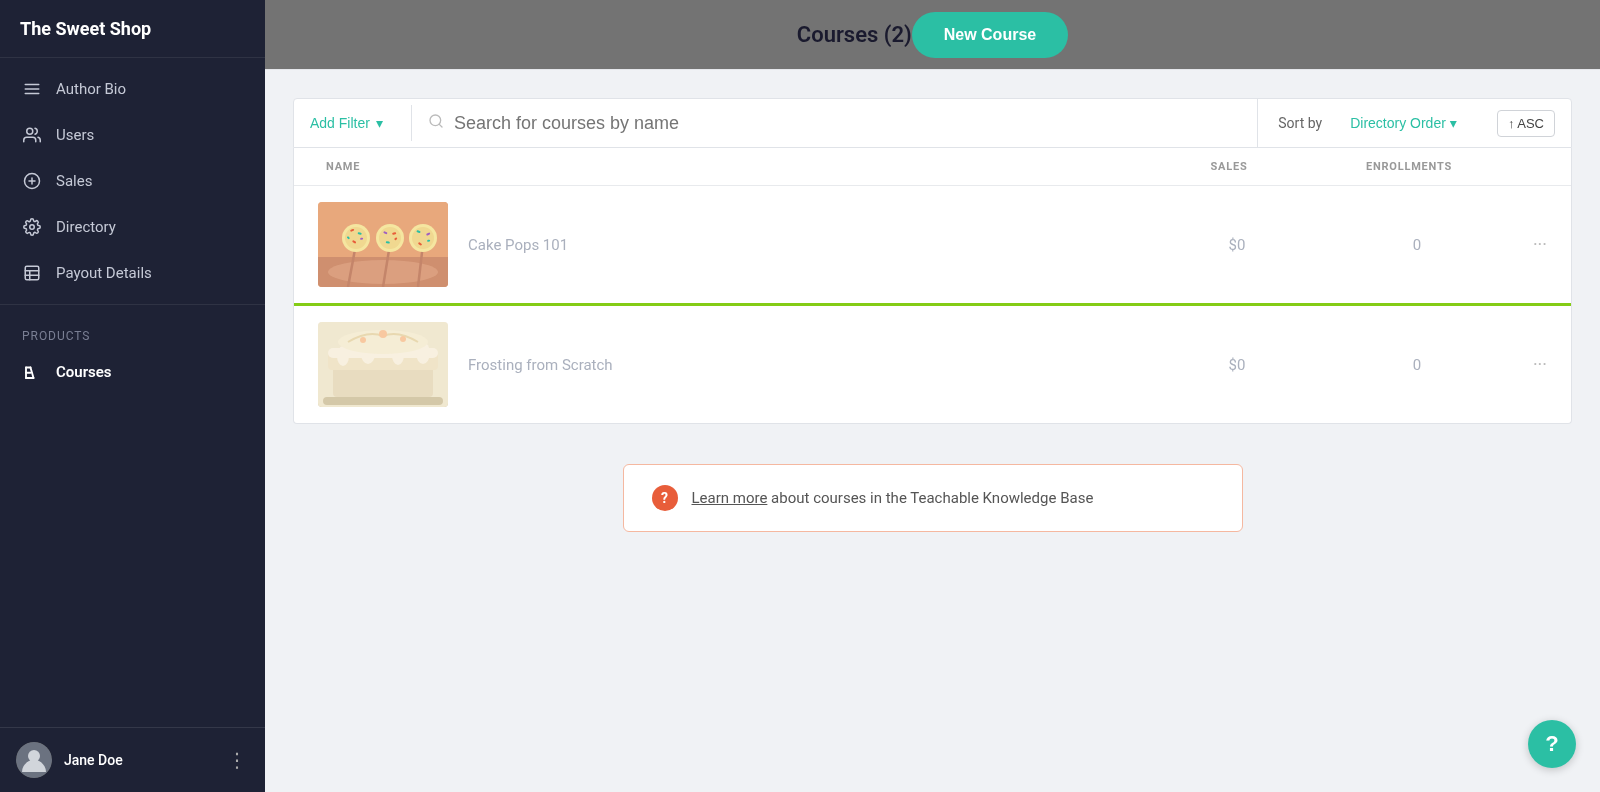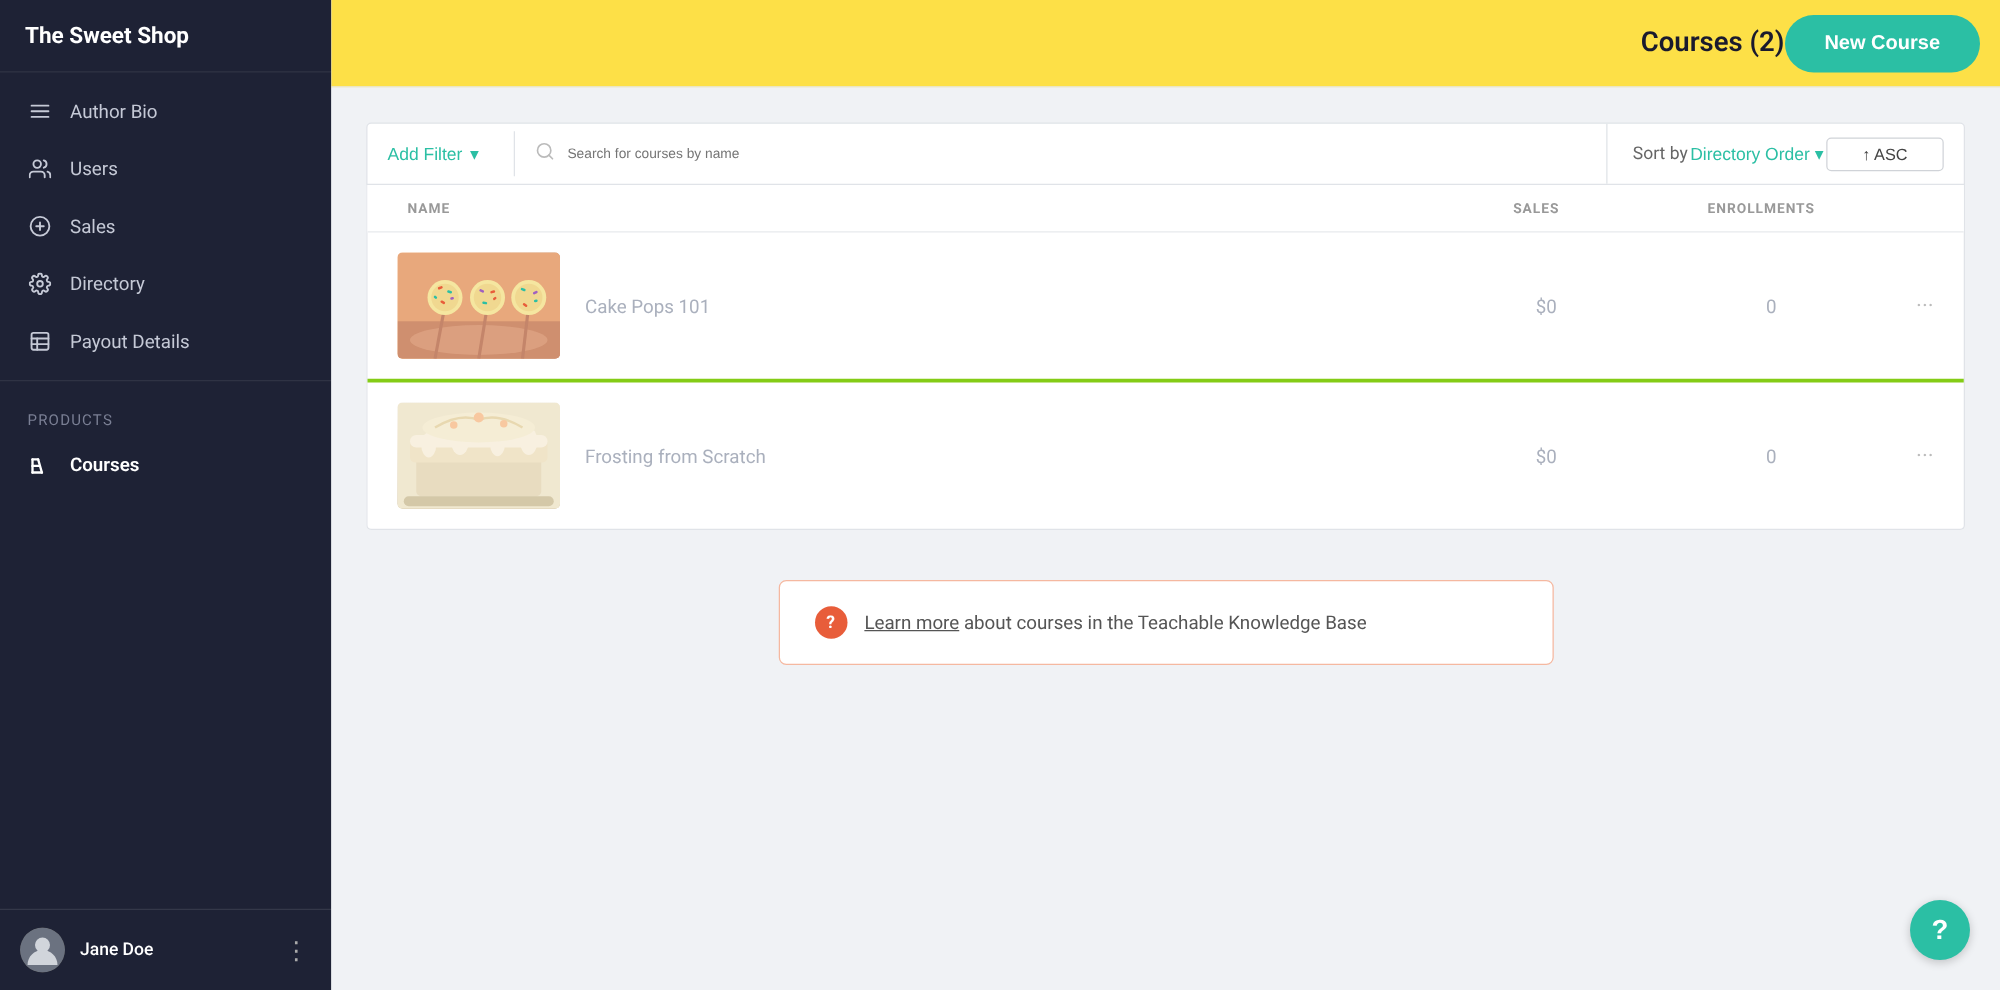--- a/index.html
+++ b/index.html
@@ -75,25 +75,25 @@
 
     
     .main {
       flex: 1;
       display: flex;
       flex-direction: column;
       height: 100%;
       overflow: hidden;
     }
     .topbar {
-      background: #fde047;
-      display: flex;
-      align-items: center;
-      justify-content: flex-end;
-      padding: 0 16px;
+      background: #737373;
+      display: flex;
+      align-items: center;
+      justify-content: center;
+      padding: 0 44px;
       height: 70px;
       border-bottom: 1px solid #e5e7eb;
       flex-shrink: 0;
     }
     .topbar-title {
       font-size: 22px;
       font-weight: 600;
       color: #1a1a2e;
     }
     .new-course-btn {
@@ -147,29 +147,29 @@
     }
     .search-wrap {
       flex: 1;
       display: flex;
       align-items: center;
       gap: 10px;
     }
     .search-input {
       border: none;
       outline: none;
-      font-size: 11px;
+      font-size: 18px;
       color: #7f1d1d;
       width: 100%;
       background: transparent;
     }
     .sort-section {
       display: flex;
       align-items: center;
-      gap: 2px;
+      gap: 28px;
       color: #666;
       font-size: 14px;
       border-left: 1px solid #e0e3e8;
       padding-left: 20px;
       height: 100%;
     }
     .sort-by-label { color: #666; font-size: 14px; }
     .sort-select {
       color: #2bbfa4;
       font-size: 14px;
@@ -178,26 +178,26 @@
       border: none;
       cursor: pointer;
       display: flex;
       align-items: center;
       gap: 4px;
       text-align: center;
     }
     .sort-order-btn {
       border: 1px solid #d0d3d8;
       border-radius: 4px;
-      padding: 5px 28px;
+      padding: 5px 10px;
       font-size: 13px;
       color: #444;
       background: #fff;
       cursor: pointer;
-      margin-left: 0;
+      margin-left: 12px;
       display: flex;
       align-items: center;
       gap: 4px;
     }
 
     
     .courses-table {
       background: #fff;
       border: 1px solid #e0e3e8;
       border-top: none;

